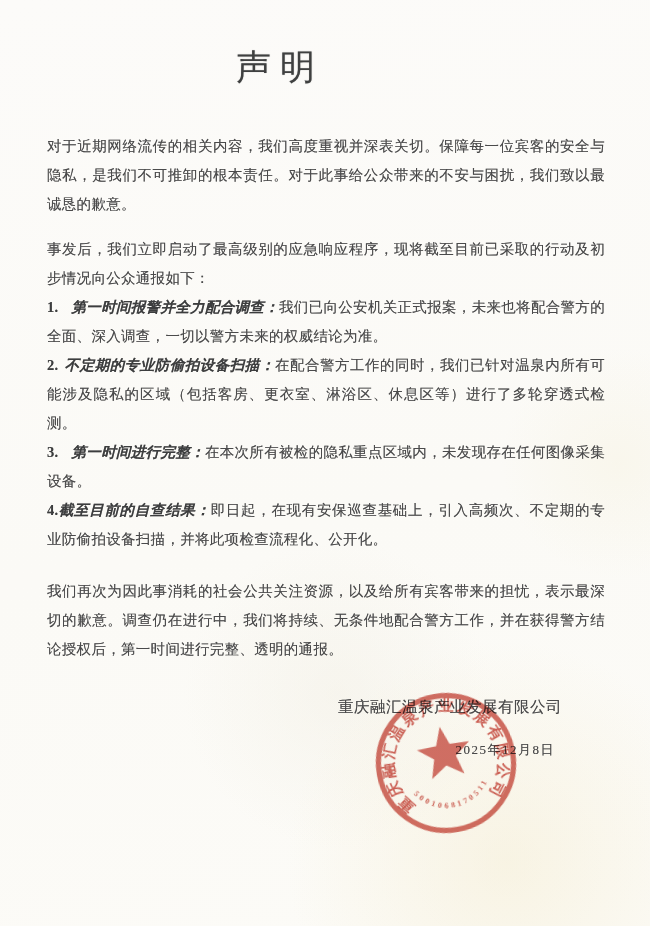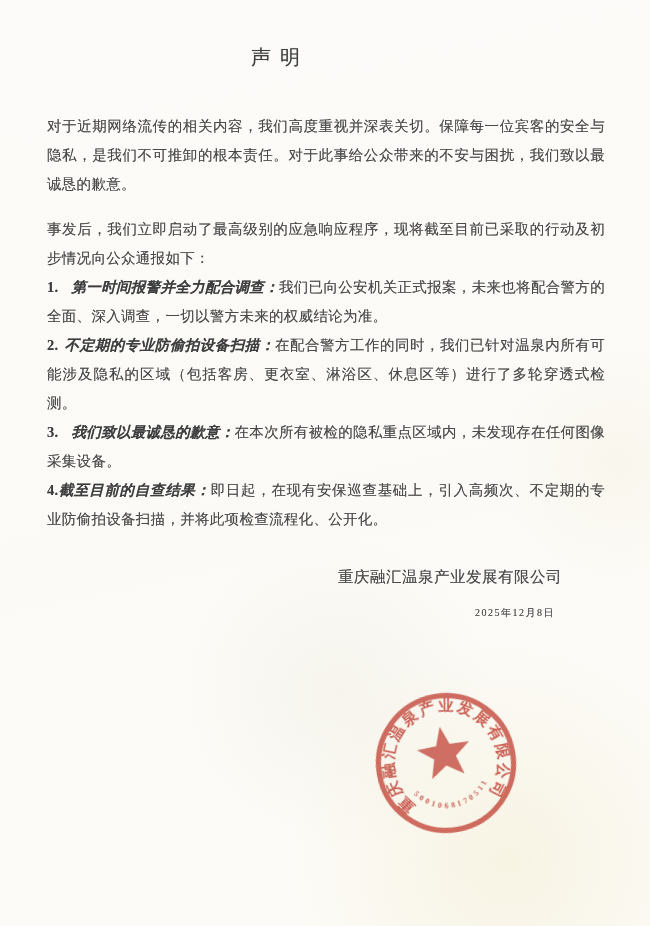--- a/index.html
+++ b/index.html
@@ -22,21 +22,21 @@
       radial-gradient(circle at 78% 93%, rgba(242,232,198,0.40), rgba(242,232,198,0) 22%),
       radial-gradient(circle at 52% 75%, rgba(238,234,220,0.35), rgba(238,234,220,0) 20%),
       radial-gradient(circle at 95% 50%, rgba(244,238,214,0.30), rgba(244,238,214,0) 15%),
       linear-gradient(168deg, #fcfbf9 0%, #fbfaf6 55%, #fcfbf7 100%);
   }
   .title {
     margin: 0;
     padding-top: 44px;
     text-align: center;
     transform: translateX(-46px);
-    font-size: 20px;
+    font-size: 35px;
     font-weight: 500;
     letter-spacing: 9px;
     color: #3f4040;
     text-shadow: 0 0 1px rgba(63,64,64,0.45);
   }
   .para {
     margin: 0;
     font-size: 14.5px;
     line-height: 29px;
     letter-spacing: 0.3px;
@@ -63,23 +63,23 @@
   }
   .signature .company {
     padding-right: 43px;
     font-size: 15.5px;
     line-height: 23px;
     letter-spacing: 0.5px;
     color: #4a4a4b;
     text-shadow: 0 0 0.6px rgba(74,74,75,0.55);
   }
   .signature .date {
-    margin-top: 14px;
+    margin-top: 21px;
     padding-right: 50px;
-    font-size: 10px;
+    font-size: 13px;
     line-height: 22px;
     letter-spacing: 1.5px;
     color: #4a4a4b;
     text-shadow: 0 0 0.6px rgba(74,74,75,0.55);
   }
   .seal {
     position: absolute;
     left: 371px;
     top: 688px;
     width: 150px;
@@ -102,24 +102,25 @@
 
   <h1 class="title">声明</h1>
 
   <p class="para intro">对于近期网络流传的相关内容，我们高度重视并深表关切。保障每一位宾客的安全与隐私，是我们不可推卸的根本责任。对于此事给公众带来的不安与困扰，我们致以最诚恳的歉意。</p>
 
   <p class="para lead-in">事发后，我们立即启动了最高级别的应急响应程序，现将截至目前已采取的行动及初步情况向公众通报如下：</p>
 
   <div>
     <p class="para"><span class="item-num gap-wide">1.</span><span class="item-lead">第一时间报警并全力配合调查：</span><span>我们已向公安机关正式报案，未来也将配合警方的全面、深入调查，一切以警方未来的权威结论为准。</span></p>
     <p class="para"><span class="item-num gap-normal">2.</span><span class="item-lead">不定期的专业防偷拍设备扫描：</span><span>在配合警方工作的同时，我们已针对温泉内所有可能涉及隐私的区域（包括客房、更衣室、淋浴区、休息区等）进行了多轮穿透式检测。</span></p>
-    <p class="para"><span class="item-num gap-wide">3.</span><span class="item-lead">我们致以最诚恳的歉意：</span><span>在本次所有被检的隐私重点区域内，未发现存在任何图像采集设备。</span></p>
+    <p class="para"><span class="item-num gap-wide">3.</span><span class="item-lead">第一时间进行完整：</span><span>在本次所有被检的隐私重点区域内，未发现存在任何图像采集设备。</span></p>
     <p class="para"><span class="item-num gap-none">4.</span><span class="item-lead">截至目前的自查结果：</span><span>即日起，在现有安保巡查基础上，引入高频次、不定期的专业防偷拍设备扫描，并将此项检查流程化、公开化。</span></p>
   </div>
 
+  <p class="para apology">我们再次为因此事消耗的社会公共关注资源，以及给所有宾客带来的担忧，表示最深切的歉意。调查仍在进行中，我们将持续、无条件地配合警方工作，并在获得警方结论授权后，第一时间进行完整、透明的通报。</p>
 
 
   <div class="signature">
     <div class="company">重庆融汇温泉产业发展有限公司</div>
     <div class="date">2025年12月8日</div>
   </div>
 
   <div class="seal">
     <svg width="150" height="150" viewBox="0 0 200 200">
       <circle cx="100" cy="100" r="90" fill="none" stroke="#c7463c" stroke-width="7" stroke-opacity="0.92"></circle>

